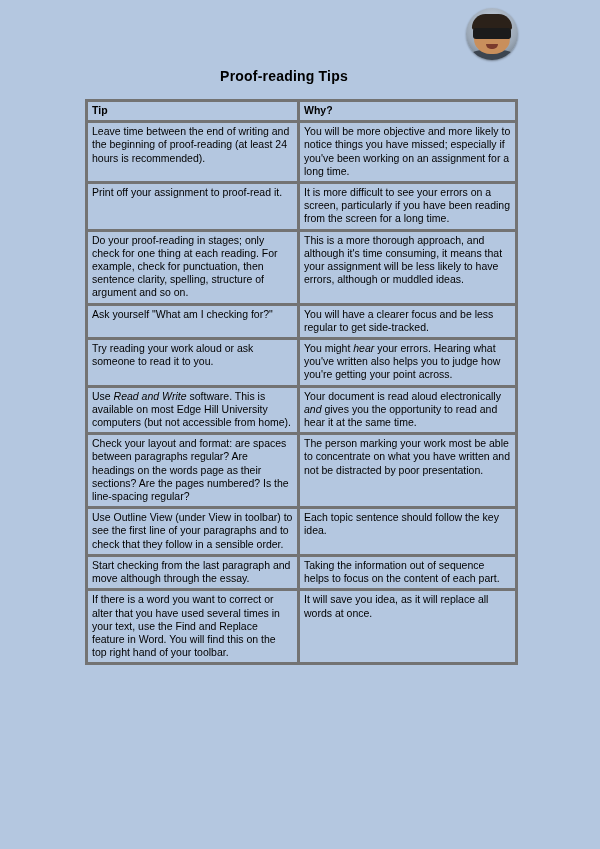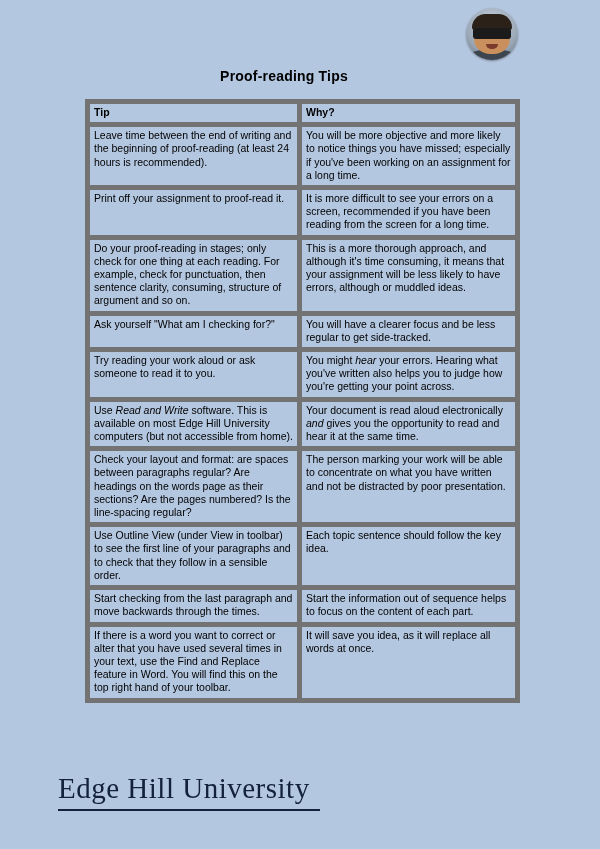--- a/index.html
+++ b/index.html
@@ -101,21 +101,21 @@
   table.tips {
     position: absolute;
     top: 99px;
     left: 85px;
     width: 430px;
     border-collapse: collapse;
     table-layout: fixed;
     background: #b4c7e0;
   }
   table.tips td, table.tips th {
-    border: 5px solid #737373;
+    border: 3px solid #737373;
     vertical-align: top;
     padding: 2px 4px 3px 4px;
     font-size: 10.5px;
     line-height: 13.2px;
     text-align: left;
   }
   table.tips th {
     font-weight: bold;
   }
   col.c1 { width: 212px; }
@@ -173,55 +173,51 @@
         <th>Why?</th>
       </tr>
     </thead>
     <tbody>
       <tr>
         <td>Leave time between the end of writing and the beginning of proof-reading (at least 24 hours is recommended).</td>
         <td>You will be more objective and more likely to notice things you have missed; especially if you've been working on an assignment for a long time.</td>
       </tr>
       <tr>
         <td>Print off your assignment to proof-read it.</td>
-        <td>It is more difficult to see your errors on a screen, recommended if you have been reading from the screen for a long time.</td>
-      </tr>
-      <tr>
-        <td>Do your proof-reading in stages; only check for one thing at each reading. For example, check for punctuation, then sentence clarity, consuming, structure of argument and so on.</td>
+        <td>It is more difficult to see your errors on a screen, particularly if you have been reading from the screen for a long time.</td>
+      </tr>
+      <tr>
+        <td>Do your proof-reading in stages; only check for one thing at each reading. For example, check for punctuation, then sentence clarity, spelling, structure of argument and so on.</td>
         <td>This is a more thorough approach, and although it's time consuming, it means that your assignment will be less likely to have errors, although or muddled ideas.</td>
       </tr>
       <tr>
         <td>Ask yourself "What am I checking for?"</td>
         <td>You will have a clearer focus and be less regular to get side-tracked.</td>
       </tr>
       <tr>
         <td>Try reading your work aloud or ask someone to read it to you.</td>
         <td>You might <em class="it">hear</em> your errors. Hearing what you've written also helps you to judge how you're getting your point across.</td>
       </tr>
       <tr>
         <td>Use <em class="it">Read and Write</em> software. This is available on most Edge Hill University computers (but not accessible from home).</td>
         <td>Your document is read aloud electronically <em class="it">and</em> gives you the opportunity to read and hear it at the same time.</td>
       </tr>
       <tr>
         <td>Check your layout and format: are spaces between paragraphs regular? Are headings on the words page as their sections? Are the pages numbered? Is the line-spacing regular?</td>
-        <td>The person marking your work will be able to concentrate on what you have written and not be distracted by poor presentation.</td>
+        <td>The person marking your work most be able to concentrate on what you have written and not be distracted by poor presentation.</td>
       </tr>
       <tr>
         <td>Use Outline View (under View in toolbar) to see the first line of your paragraphs and to check that they follow in a sensible order.</td>
         <td>Each topic sentence should follow the key idea.</td>
       </tr>
       <tr>
-        <td>Start checking from the last paragraph and move backwards through the times.</td>
-        <td>Start the information out of sequence helps to focus on the content of each part.</td>
+        <td>Start checking from the last paragraph and move although through the essay.</td>
+        <td>Taking the information out of sequence helps to focus on the content of each part.</td>
       </tr>
       <tr>
         <td>If there is a word you want to correct or alter that you have used several times in your text, use the Find and Replace feature in Word. You will find this on the top right hand of your toolbar.</td>
         <td>It will save you idea, as it will replace all words at once.</td>
       </tr>
     </tbody>
   </table>
 
-  <div class="footer">
-    <div class="uni-name">Edge Hill University</div>
-    <div class="rule"></div>
-  </div>
 
 </div>
 
 </body></html>

